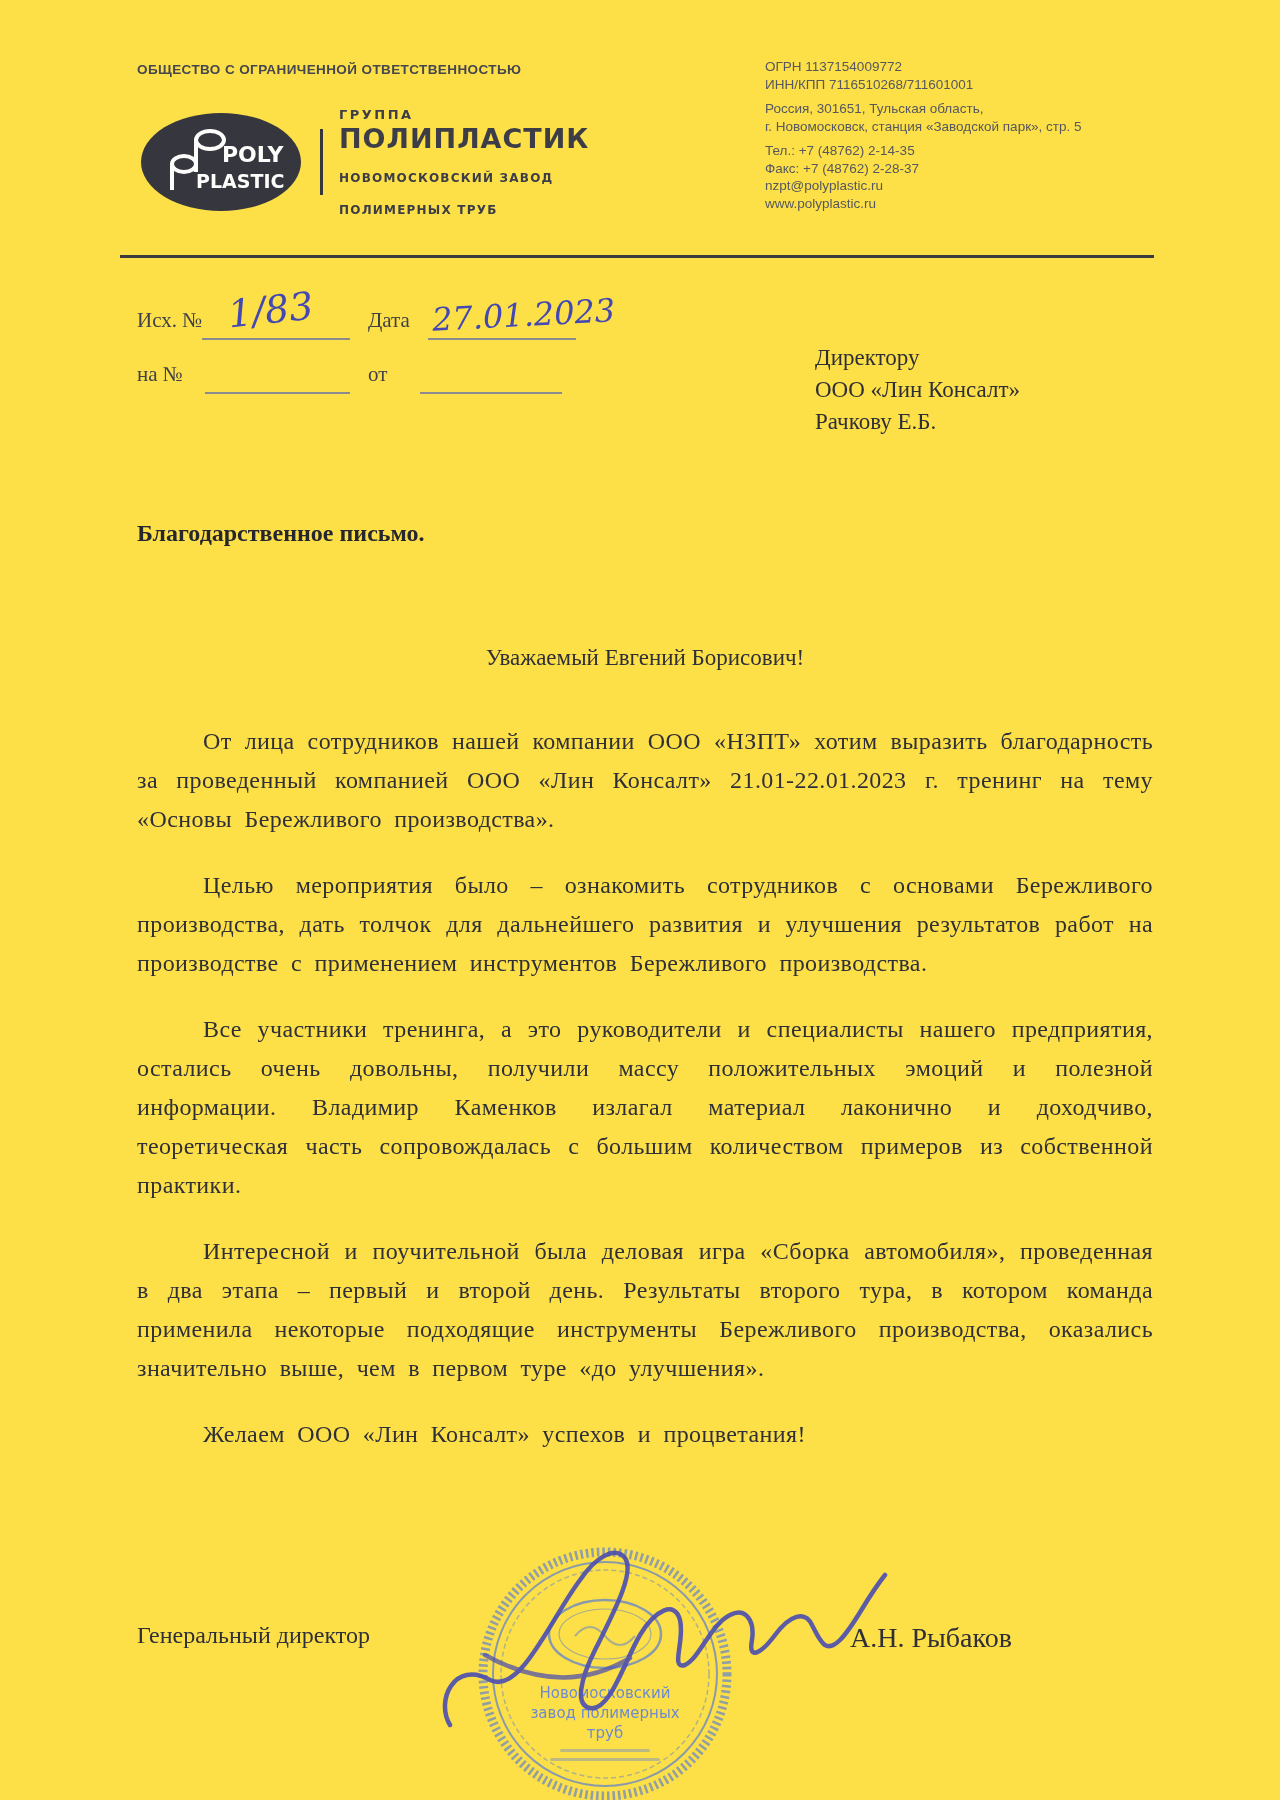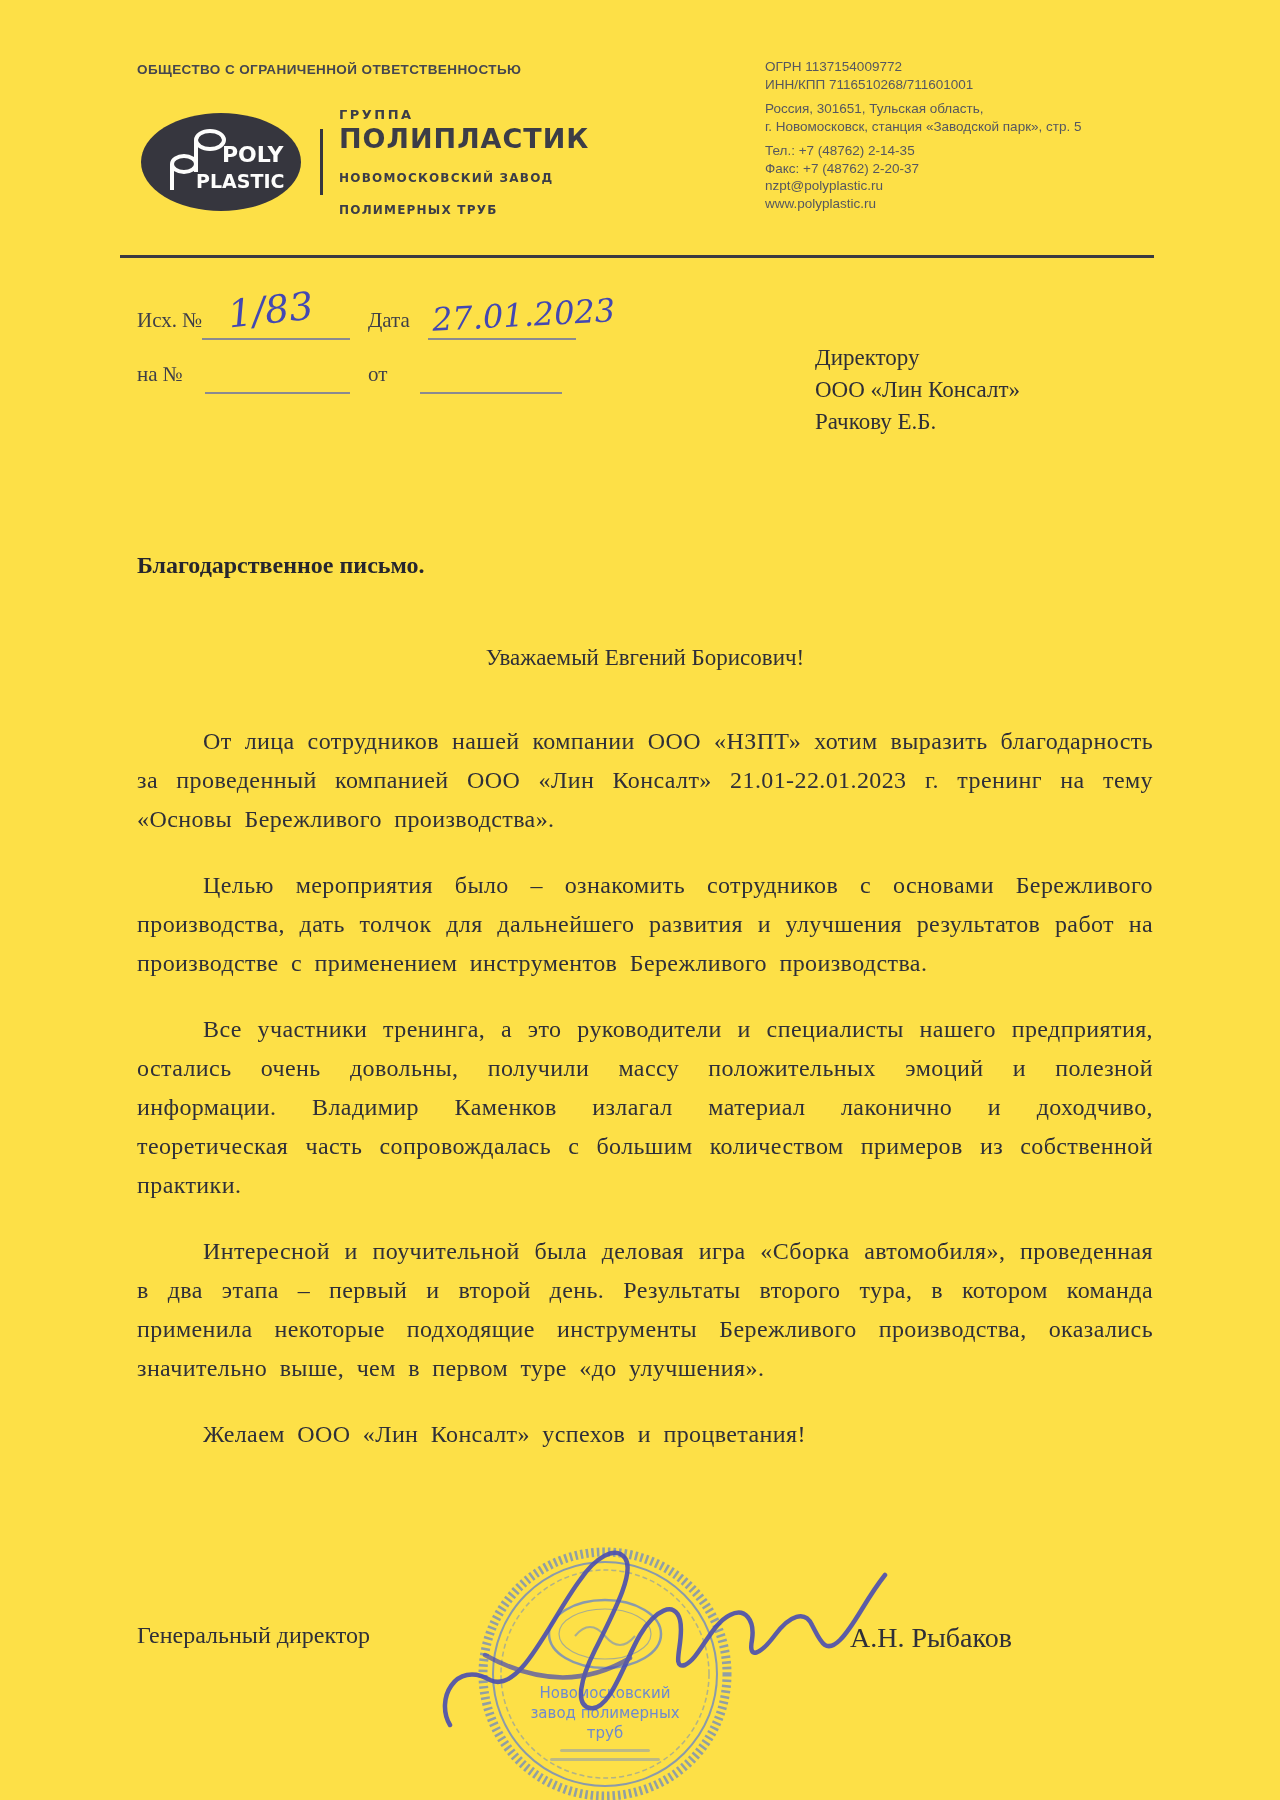--- a/index.html
+++ b/index.html
@@ -35,21 +35,21 @@
   
   .ref-label{position:absolute; font-size:21px; color:#3f3f48;}
   .blank-line{position:absolute; height:0; border-bottom:2px solid #8a8a90;}
   .handwritten{
     position:absolute; font-family:"DejaVu Serif", serif; font-style:italic;
     color:#4348b2; white-space:nowrap;
   }
   
   .recipient{position:absolute; left:815px; top:342px; font-size:23px; line-height:32px; color:#2e2e37;}
   
-  .letter-title{position:absolute; left:137px; top:552px; font-size:24px; font-weight:bold; color:#26262e;}
+  .letter-title{position:absolute; left:137px; top:520px; font-size:24px; font-weight:bold; color:#26262e;}
   .salutation{position:absolute; left:137px; top:645px; width:1016px; text-align:center; font-size:23px;}
   .body-text{position:absolute; left:137px; top:722px; width:1016px;}
   .body-text p{
     margin:0 0 27px 0; font-size:24px; line-height:39px;
     text-align:justify; text-indent:66px; letter-spacing:.4px; word-spacing:6px;
     color:#2f2f38;
   }
   .body-text p:last-child{text-align:left;}
   
   .sig-position{position:absolute; left:137px; top:1622px; font-size:24px; color:#2f2f38;}
@@ -86,21 +86,21 @@
   </div>
 
   <div class="header-details">
     <div>ОГРН 1137154009772</div>
     <div>ИНН/КПП 7116510268/711601001</div>
     <div class="hd-gap"></div>
     <div>Россия, 301651, Тульская область,</div>
     <div>г. Новомосковск, станция «Заводской парк», стр. 5</div>
     <div class="hd-gap"></div>
     <div>Тел.: +7 (48762) 2-14-35</div>
-    <div>Факс: +7 (48762) 2-20-37</div>
+    <div>Факс: +7 (48762) 2-28-37</div>
     <div>nzpt@polyplastic.ru</div>
     <div>www.polyplastic.ru</div>
   </div>
 
   <div class="header-rule"></div>
 
   <div class="ref-label" style="left:137px; top:308px;">Исх. №</div>
   <div class="blank-line" style="left:202px; top:338px; width:148px;"></div>
   <div class="handwritten" style="left:228px; top:288px; font-size:38px; transform:rotate(-6deg);">1/83</div>
 

